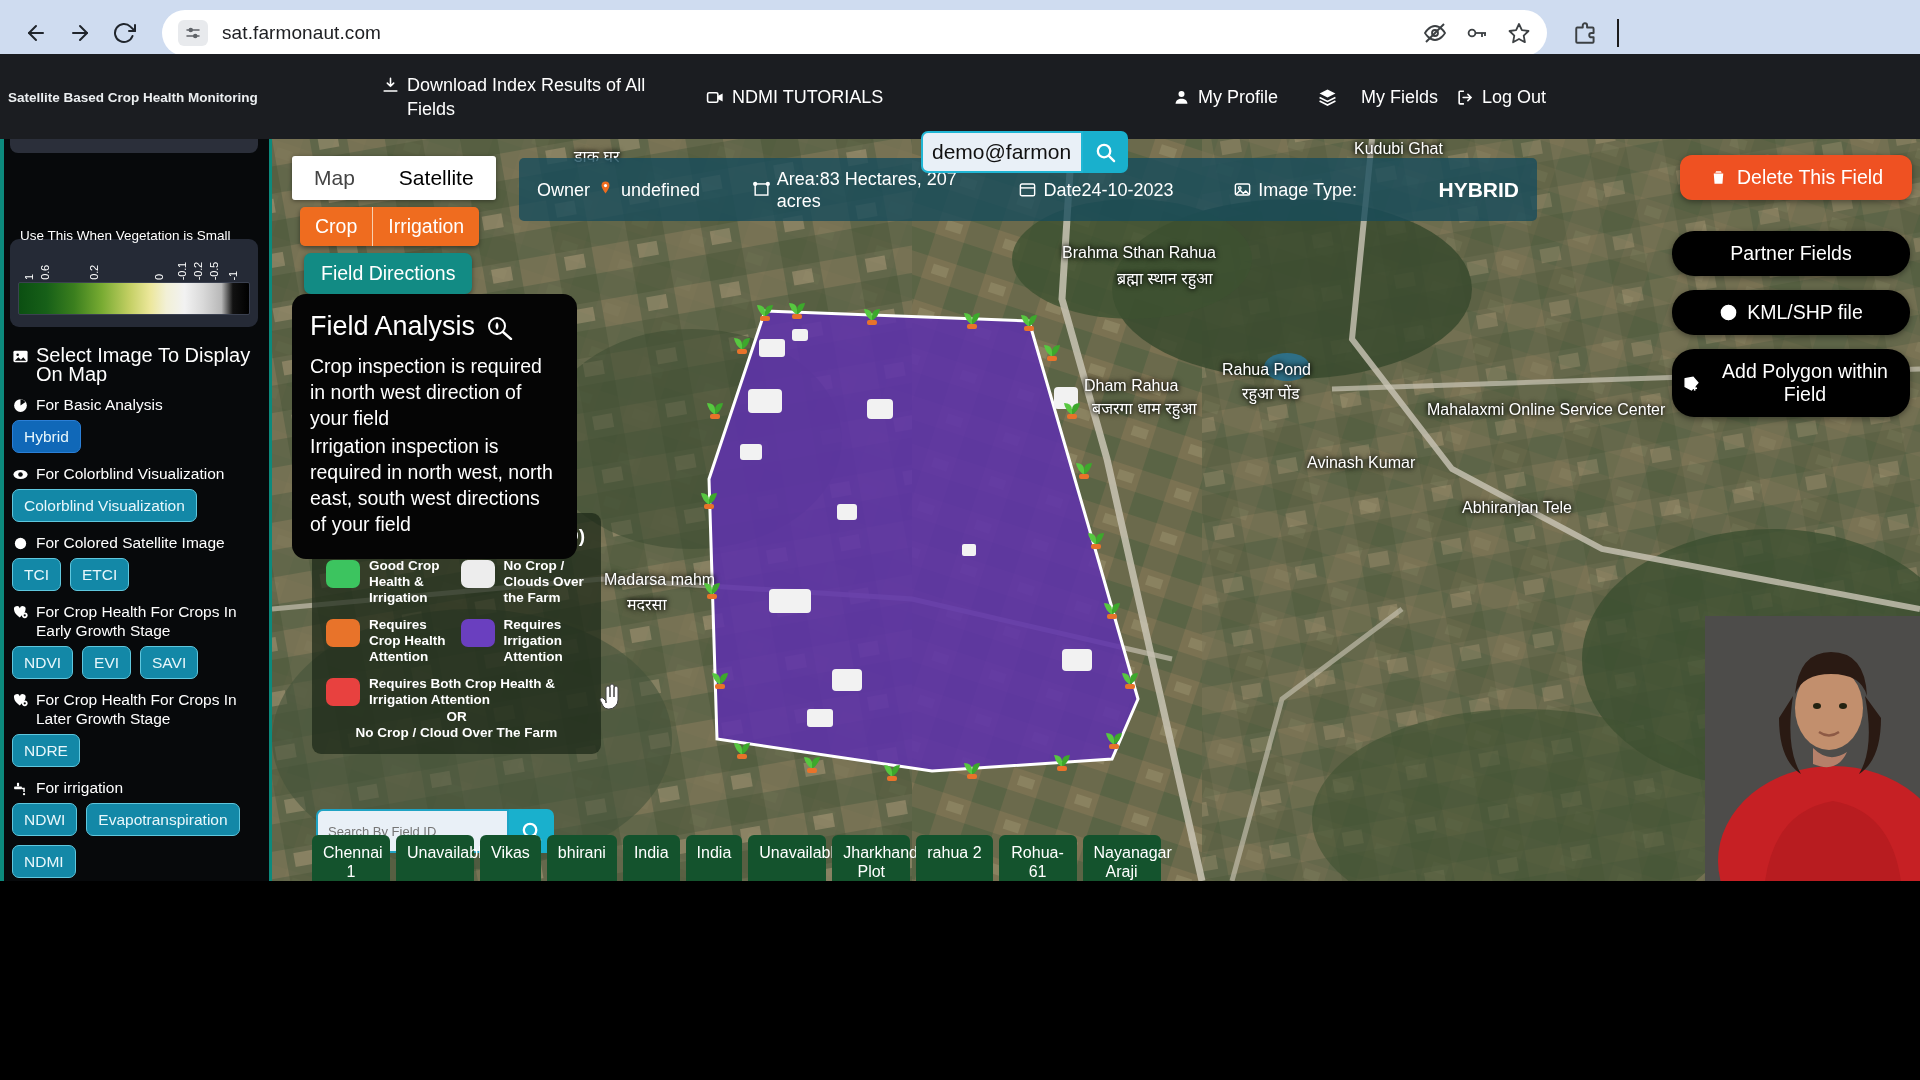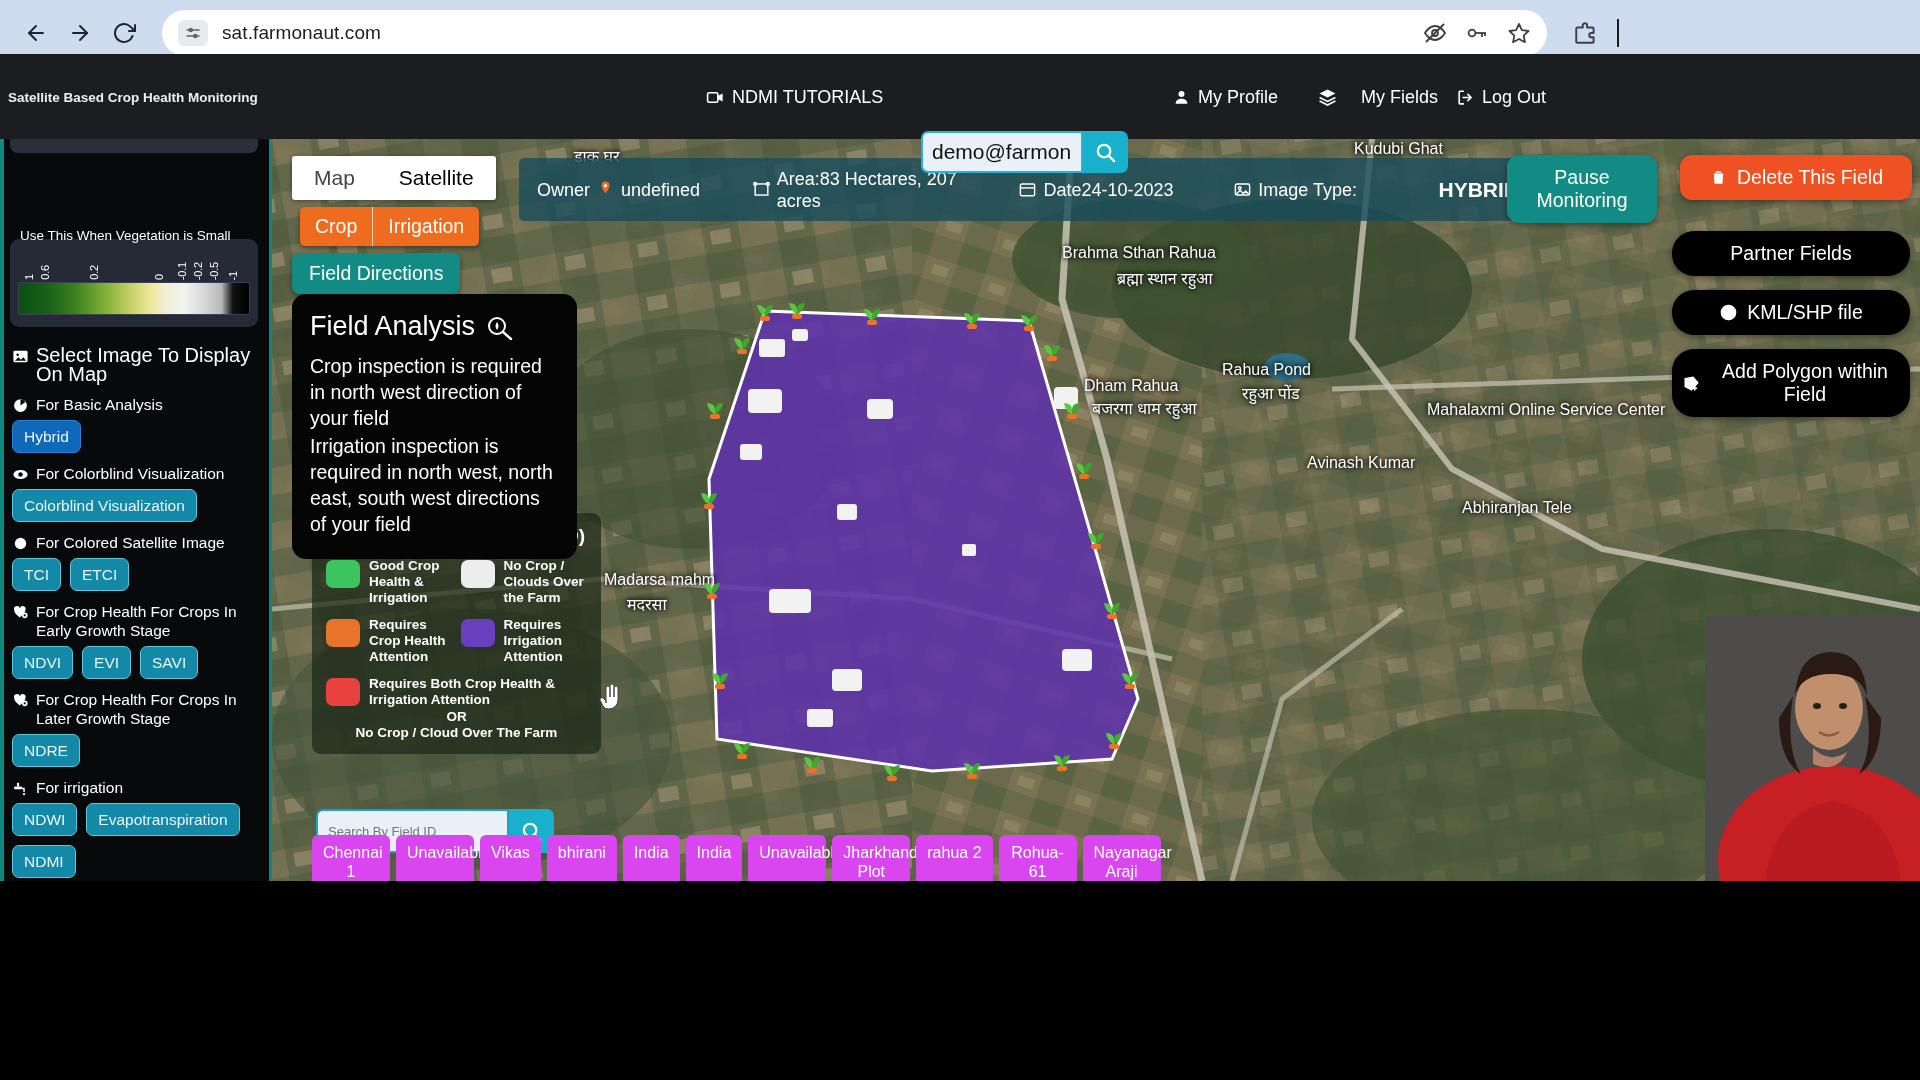--- a/index.html
+++ b/index.html
@@ -161,21 +161,21 @@
     border-radius: 5px; overflow: hidden; z-index: 12;
     box-shadow: 0 2px 5px rgba(0,0,0,.45);
   }
   .ci-toggle div {
     background: #ef6c1f; color: #fff; font-size: 19.5px;
     padding: 8px 15px; cursor: pointer;
   }
   .ci-toggle div + div { border-left: 1px solid #f7d0ae; }
 
   .field-dir-btn {
-    position: absolute; top: 114px; left: 20px; z-index: 12;
+    position: absolute; top: 114px; left: 32px; z-index: 12;
     background: #128b84; color: #fff; font-size: 19.5px;
     padding: 9px 17px; border-radius: 7px; cursor: pointer;
     box-shadow: 0 2px 5px rgba(0,0,0,.4);
   }
 
   .info-bar {
     position: absolute; top: 19px; left: 247px; width: 1018px; height: 63px;
     background: rgba(22,76,92,.78); border-radius: 5px;
     display: flex; align-items: center; z-index: 11; color: #fff;
     padding: 0 18px;
@@ -243,21 +243,21 @@
     width: 45px; height: 44px; background: #19b0cd; border: none;
     border-radius: 0 7px 7px 0; cursor: pointer;
     display:flex; align-items:center; justify-content:center;
   }
   .field-search button svg { width: 23px; height: 23px; stroke:#fff; fill:none; stroke-width:2.4; }
 
   .field-chips {
     position: absolute; bottom: -8px; left: 40px; display: flex; gap: 6px; z-index: 13;
   }
   .field-chip {
-    background: #d946ef; color: #fff; font-size: 16px; line-height: 19px;
+    background: #14532d; color: #fff; font-size: 16px; line-height: 19px;
     padding: 8px 11px; border-radius: 6px; cursor: pointer;
     max-width: 78px; text-align: center;
   }
 
   .avatar-video {
     position: absolute; right: 0; bottom: 0; width: 215px; height: 265px;
     overflow: hidden; z-index: 20;
   }
 
   .cursor-hand { position: absolute; left: 325px; top: 542px; z-index: 18; }
@@ -322,20 +322,26 @@
       </svg>
   </div>
   <div class="caret-bar"></div>
 </div>
 
 <div class="app-header">
   <div class="brand">
     <div class="brand-sub">Satellite Based Crop Health Monitoring</div>
   </div>
 
+  <div class="hdr-link hdr-dl">
+    <svg viewBox="0 0 24 24">
+        <path d="M12 3v10m0 0l-4-4m4 4l4-4M4 19h16" stroke="#fff" stroke-width="2" fill="none" stroke-linecap="round"></path>
+      </svg>
+    <span>Download Index Results of All Fields</span>
+  </div>
 
   <div class="hdr-link hdr-vid">
     <svg viewBox="0 0 24 24">
         <rect x="2" y="6" width="13" height="12" rx="2" fill="none" stroke="#fff" stroke-width="2"></rect>
         <path d="M15 10l6-3v10l-6-3z" fill="#fff"></path>
       </svg>
     <span>NDMI TUTORIALS</span>
   </div>
 
   <div class="search-wrap">
@@ -750,21 +756,20 @@
     </div>
     <div class="legend-wide">
       <div class="swatch" id="swatch-combined" style="background: rgb(232, 65, 63);"></div>
       <div class="txt">Requires Both Crop Health &amp; Irrigation Attention</div>
     </div>
     <div class="legend-or">OR</div>
     <div class="legend-last">No Crop / Cloud Over The Farm</div>
   </div>
 
   <div class="right-stack">
-    <div class="pill-btn btn-pause">Pause Monitoring</div>
     <div class="pill-btn btn-delete">
       <svg viewBox="0 0 24 24">
           <path d="M6 7h12l-1 13H7L6 7zM9 4h6l1 2H8z" fill="#fff"></path>
         </svg>
       <span>Delete This Field</span>
     </div>
     <div class="pill-btn btn-partner">Partner Fields</div>
     <div class="pill-btn btn-kml">
       <svg viewBox="0 0 24 24" fill="none" stroke="#fff" stroke-width="1.8">
           <circle cx="12" cy="12" r="9"></circle>

